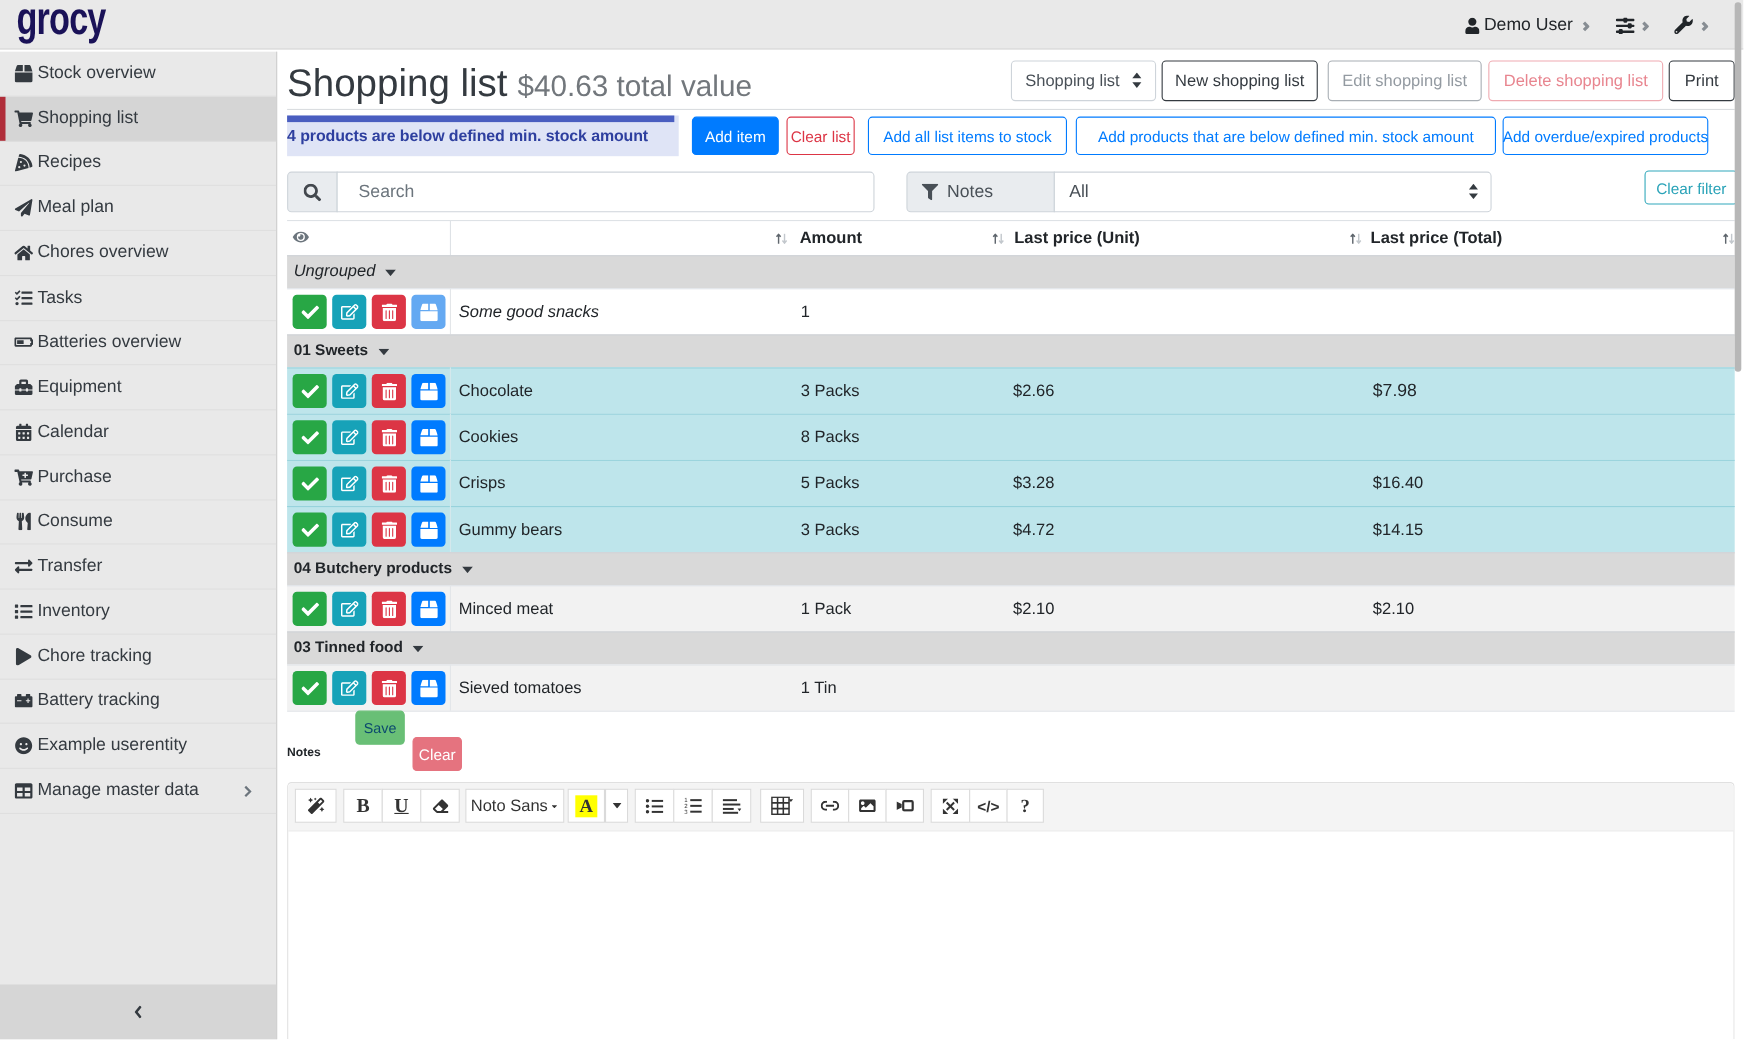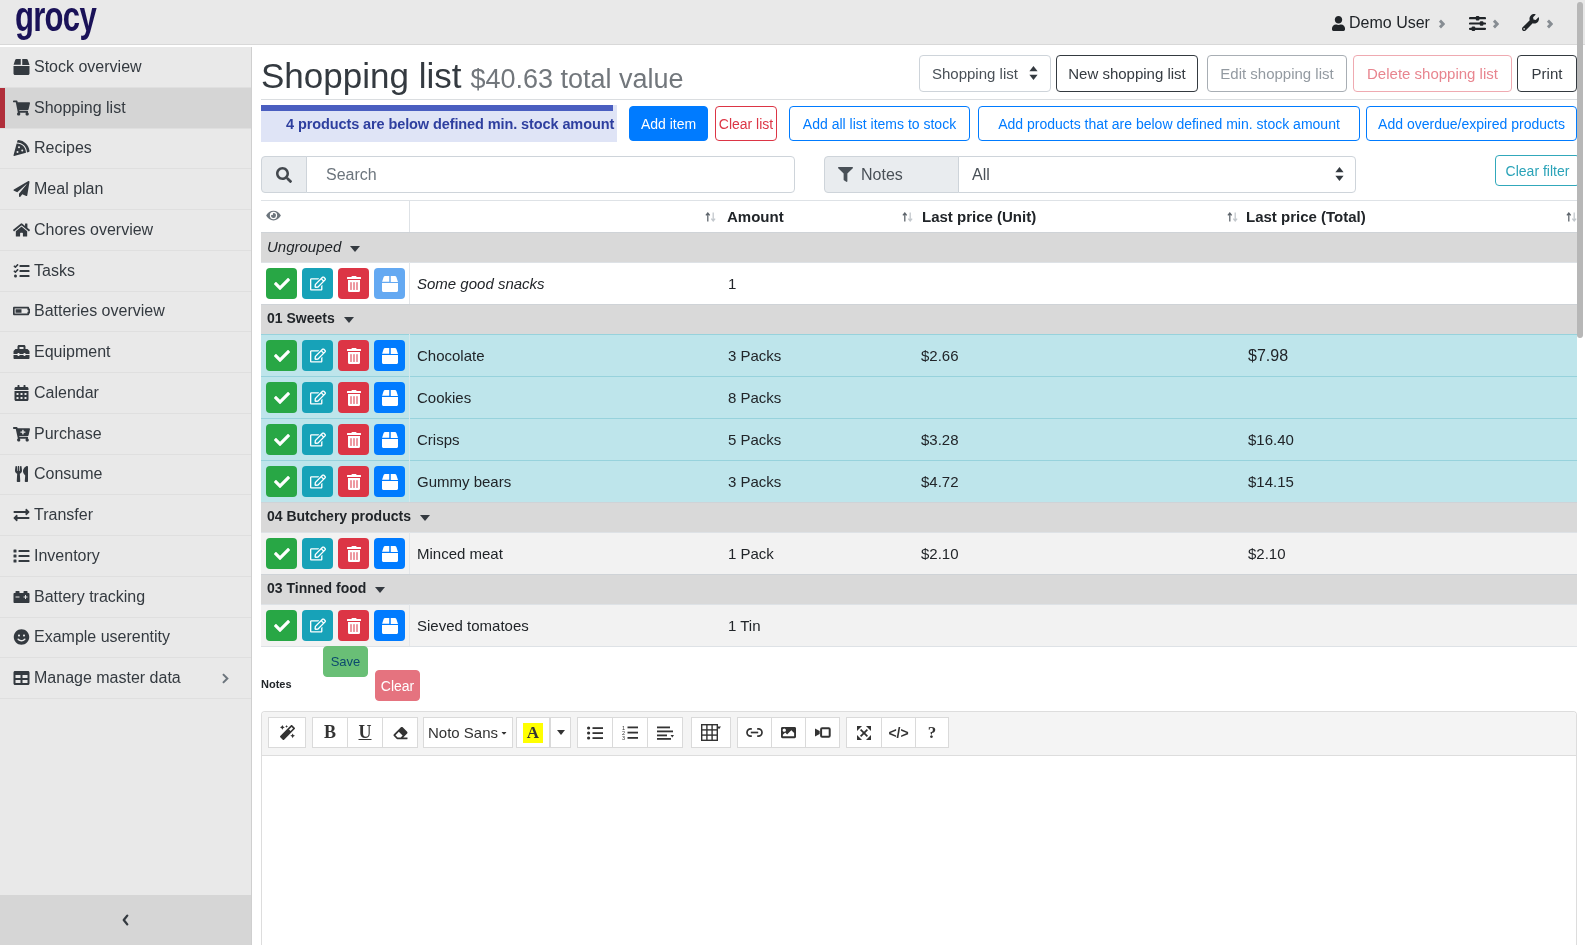--- a/index.html
+++ b/index.html
@@ -168,20 +168,28 @@
 <div class="nav-item">
         <span class="nicon">
           <svg width="17" height="16" viewBox="0 0 512 512" style="display:block">
             <path fill="#343a40" d="M80 368H16a16 16 0 0 0-16 16v64a16 16 0 0 0 16 16h64a16 16 0 0 0 16-16v-64a16 16 0 0 0-16-16zm0-320H16A16 16 0 0 0 0 64v64a16 16 0 0 0 16 16h64a16 16 0 0 0 16-16V64a16 16 0 0 0-16-16zm0 160H16a16 16 0 0 0-16 16v64a16 16 0 0 0 16 16h64a16 16 0 0 0 16-16v-64a16 16 0 0 0-16-16zm416 176H176a16 16 0 0 0-16 16v32a16 16 0 0 0 16 16h320a16 16 0 0 0 16-16v-32a16 16 0 0 0-16-16zm0-320H176a16 16 0 0 0-16 16v32a16 16 0 0 0 16 16h320a16 16 0 0 0 16-16V80a16 16 0 0 0-16-16zm0 160H176a16 16 0 0 0-16 16v32a16 16 0 0 0 16 16h320a16 16 0 0 0 16-16v-32a16 16 0 0 0-16-16z"></path>
           </svg>
         </span>
         <span>Inventory</span>
       </div>
 <div class="nav-item">
         <span class="nicon">
+          <svg width="17" height="16" viewBox="0 0 448 512" style="display:block">
+            <path fill="#343a40" d="M424.4 214.7L72.4 6.6C43.8-10.3 0 6.1 0 47.9V464c0 37.5 40.7 60.1 72.4 41.3l352-208c31.4-18.5 31.5-64.1 0-82.6z"></path>
+          </svg>
+        </span>
+        <span>Chore tracking</span>
+      </div>
+<div class="nav-item">
+        <span class="nicon">
           <svg width="17" height="16" viewBox="0 0 512 512" style="display:block">
             <path fill="#343a40" d="M480 128h-32V80c0-8.84-7.16-16-16-16h-96c-8.84 0-16 7.16-16 16v48H192V80c0-8.84-7.16-16-16-16H80c-8.84 0-16 7.16-16 16v48H32c-17.67 0-32 14.33-32 32v256c0 17.67 14.33 32 32 32h448c17.67 0 32-14.33 32-32V160c0-17.67-14.33-32-32-32zM192 264c0 4.42-3.58 8-8 8H72c-4.42 0-8-3.58-8-8v-16c0-4.42 3.58-8 8-8h112c4.42 0 8 3.58 8 8v16zm256 0c0 4.42-3.58 8-8 8h-40v40c0 4.42-3.58 8-8 8h-16c-4.42 0-8-3.58-8-8v-40h-40c-4.42 0-8-3.58-8-8v-16c0-4.42 3.58-8 8-8h40v-40c0-4.42 3.58-8 8-8h16c4.42 0 8 3.58 8 8v40h40c4.42 0 8 3.58 8 8v16z"></path>
           </svg>
         </span>
         <span>Battery tracking</span>
       </div>
 <div class="nav-item">
         <span class="nicon">
           <svg width="17" height="16" viewBox="0 0 496 512" style="display:block">
             <path fill="#343a40" d="M248 8C111 8 0 119 0 256s111 248 248 248 248-111 248-248S385 8 248 8zm80 168c17.7 0 32 14.3 32 32s-14.3 32-32 32-32-14.3-32-32 14.3-32 32-32zm-160 0c17.7 0 32 14.3 32 32s-14.3 32-32 32-32-14.3-32-32 14.3-32 32-32zm194.8 170.2C334.3 380.4 296.5 400 248 400s-86.3-19.6-122.8-53.8c-9.7-9.1-10.2-24.3-1.1-34 9.1-9.7 24.3-10.2 33.9-1.1 27.3 25.6 62.2 40.9 89.9 40.9s62.6-15.3 89.9-40.9c9.7-9.1 24.8-8.6 33.9 1.1 9.2 9.7 8.7 24.9-0.9 34z"></path>
@@ -219,27 +227,27 @@
         <path fill="#343a40" d="M4.5 0 L8.6 5.2 L0.4 5.2 Z"></path>
         <path fill="#343a40" d="M4.5 14 L8.6 8.8 L0.4 8.8 Z"></path>
       </svg>
     </div>
 <div class="btn" style="left:1056px;top:55px;width:142px;height:37px;border-color:#343a40;color:#343a40;font-size:15px;">New shopping list</div>
 <div class="btn" style="left:1207px;top:55px;width:140px;height:37px;border-color:#a8aeb4;color:#939aa1;font-size:15px;">Edit shopping list</div>
 <div class="btn" style="left:1353px;top:55px;width:159px;height:37px;border-color:#efaab1;color:#e8858f;font-size:15px;">Delete shopping list</div>
 <div class="btn" style="left:1517px;top:55px;width:60px;height:37px;border-color:#343a40;color:#343a40;font-size:15px;">Print</div>
 <div class="abs" style="left:261px;top:105px;width:356px;height:37px;background:#dfe4f6;">
 <div style="position:absolute;left:0;top:0;width:352px;height:6px;background:#4a5ec0;"></div>
-<div style="position:absolute;left:25px;top:11px;font-size:14.5px;font-weight:bold;color:#2e3f9f;white-space:nowrap;letter-spacing:-0.1px;">4 products are below defined min. stock amount</div>
+<div style="position:absolute;left:0;top:11px;font-size:14.5px;font-weight:bold;color:#2e3f9f;white-space:nowrap;letter-spacing:-0.1px;">4 products are below defined min. stock amount</div>
 </div>
 <div class="btn" style="left:629px;top:106px;width:79px;height:35px;background:#007bff;border-color:#007bff;color:#fff;font-size:14px;">Add item</div>
 <div class="btn" style="left:715px;top:106px;width:62px;height:35px;border-color:#dc3545;color:#dc3545;font-size:14px;">Clear list</div>
 <div class="btn" style="left:789px;top:106px;width:181px;height:35px;border-color:#007bff;color:#007bff;font-size:14px;">Add all list items to stock</div>
 <div class="btn" style="left:978px;top:106px;width:382px;height:35px;border-color:#007bff;color:#007bff;font-size:14px;">Add products that are below defined min. stock amount</div>
-<div class="btn" style="left:1366px;top:106px;width:211px;height:35px;border-color:#007bff;color:#007bff;font-size:14px;">Add overdue/expired products</div>
+<div class="btn" style="left:1366px;top:106px;width:187px;height:35px;border-color:#007bff;color:#007bff;font-size:14px;">Add overdue/expired products</div>
 <div class="abs" style="left:261px;top:156px;width:46px;height:37px;background:#e9ecef;border:1px solid #ced4da;border-radius:4px 0 0 4px;display:flex;align-items:center;justify-content:center;">
       <svg width="16" height="16" viewBox="0 0 512 512" style="display:block">
         <path fill="#43484e" d="M505 442.7L405.3 343c-4.5-4.5-10.6-7-17.1-7H372c27.6-35.3 44-79.7 44-128C416 93.1 322.9 0 208 0S0 93.1 0 208s93.1 208 208 208c48.3 0 92.7-16.4 128-44v16.3c0 6.4 2.5 12.5 7 17.1l99.7 99.7c9.4 9.4 24.6 9.4 33.9 0l28.3-28.3c9.4-9.4 9.4-24.6.1-34.1zM208 336c-70.7 0-128-57.2-128-128 0-70.7 57.2-128 128-128 70.7 0 128 57.2 128 128 0 70.7-57.2 128-128 128z"></path>
       </svg>
     </div>
 <div class="abs" style="left:306px;top:156px;width:489px;height:37px;background:#fff;border:1px solid #ced4da;border-radius:0 4px 4px 0;display:flex;align-items:center;padding-left:19px;font-size:16px;color:#6c757d;">Search</div>
 <div class="abs" style="left:824px;top:156px;width:135px;height:37px;background:#e9ecef;border:1px solid #ced4da;border-radius:4px 0 0 4px;display:flex;align-items:center;padding-left:13px;font-size:16px;color:#495057;">
       <svg width="15" height="15" viewBox="0 0 512 512" style="display:block">
         <path fill="#495057" d="M487.976 0H24.028C2.71 0-8.047 25.866 7.058 40.971L192 225.941V432c0 7.831 3.821 15.17 10.237 19.662l80 55.98C298.02 518.69 320 507.493 320 487.98V225.941l184.947-184.97C520.021 25.896 509.338 0 487.976 0z"></path>
       </svg>

